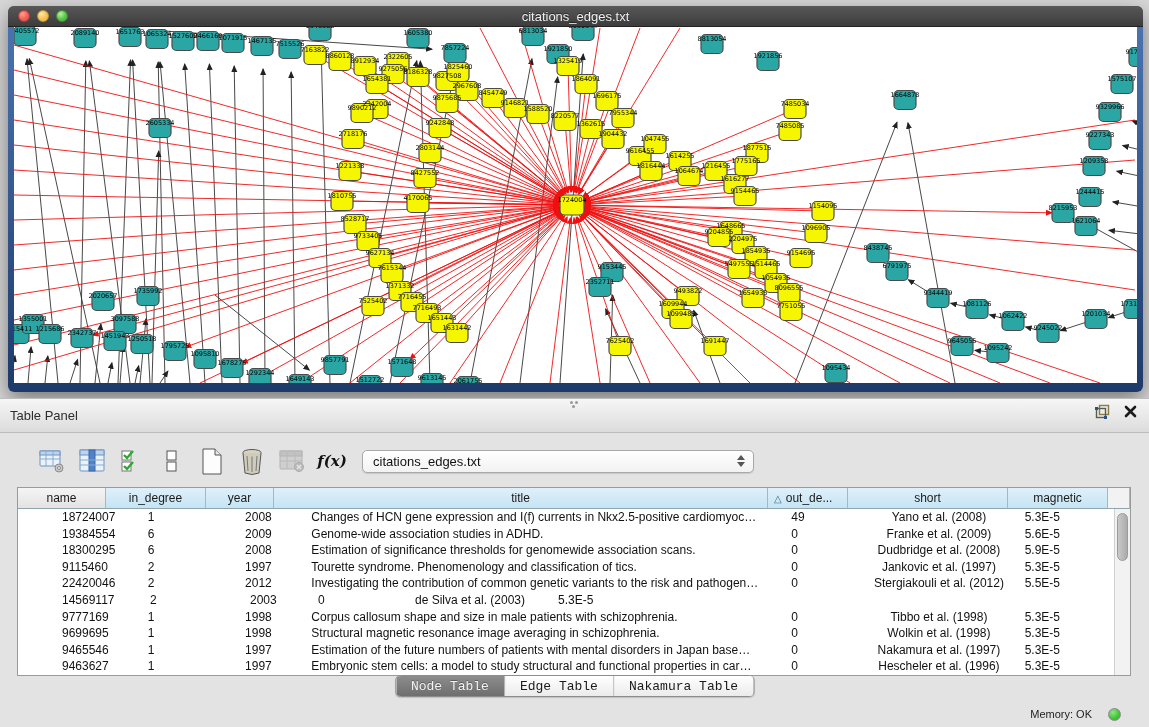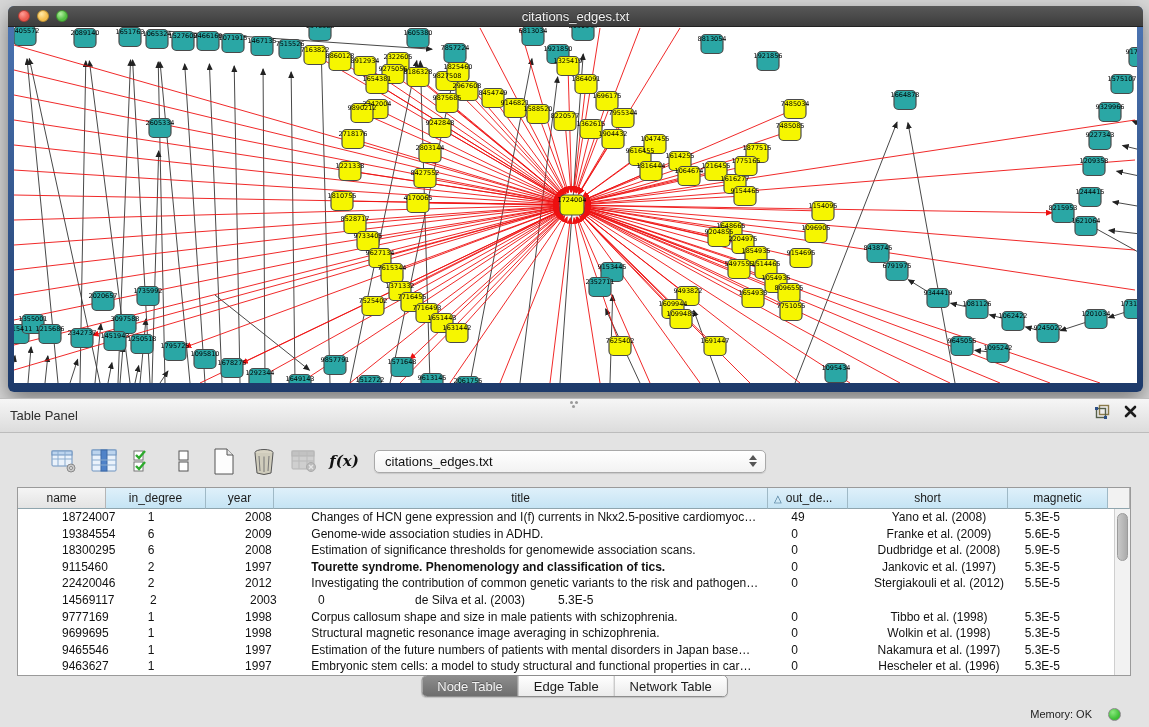--- a/index.html
+++ b/index.html
@@ -28,21 +28,21 @@
     border-top:1px solid #bdbdbd; }
   .panel-header { height:34px; background:linear-gradient(#f6f6f6,#dcdcdc);
     border-bottom:1px solid #bcbcbc; position:relative; display:flex; align-items:center; }
   .panel-title { font-size:13px; color:#2e2e2e; margin-left:10px; }
   .grip { position:absolute; left:50%; top:2px; transform:translateX(-50%); width:10px; height:6px; }
   .grip i { display:block; width:3px; height:3px; background:#9a9a9a; border-radius:50%;
     box-shadow:5px 0 0 #9a9a9a, 2px 4px 0 #9a9a9a; }
   .panel-header-icons { position:absolute; right:12px; top:0; height:28px; display:flex; align-items:center; gap:14px; }
 
   
-  .toolbar { position:absolute; left:12px; top:42px; width:993px; height:40px; display:flex; align-items:center; }
+  .toolbar { position:absolute; left:0; top:42px; width:993px; height:40px; display:flex; align-items:center; }
   .tb-icon { margin-left:12px; width:28px; height:28px; display:flex; align-items:center; justify-content:center; }
   .tb-icon:first-child { margin-left:38px; }
   .fx { font-family:"DejaVu Serif", serif; font-style:italic; font-weight:bold; font-size:15px; color:#111; }
   .dropdown { margin-left:16px; width:392px; height:23px; background:linear-gradient(#ffffff,#f2f2f2);
     border:1px solid #a9a9a9; border-radius:5px; display:flex; align-items:center; position:relative;
     box-shadow:0 1px 1px rgba(0,0,0,.12); }
   .dropdown .val { font-size:13px; color:#111; margin-left:10px; }
   .stepper { position:absolute; right:8px; top:4px; display:flex; flex-direction:column; gap:2px; }
   .stepper b { width:0; height:0; border-left:4px solid transparent; border-right:4px solid transparent; }
   .stepper .up { border-bottom:5px solid #555; }
@@ -63,21 +63,21 @@
   .td.center { text-align:center; padding-left:0; }
   .vscroll { position:absolute; right:0; top:21px; bottom:0; width:16px; background:#f2f2f2; border-left:1px solid #cfcfcf; }
   .vthumb { position:absolute; left:2px; top:4px; width:11px; height:48px; background:linear-gradient(90deg,#c9c9c9,#ababab);
     border:1px solid #9b9b9b; border-radius:6px; }
 
   
   .tabs { position:absolute; left:50%; transform:translateX(-50%); top:276px; height:22px; display:flex;
     border:1px solid #8d8d8d; border-radius:5px; overflow:hidden; background:#fff;
     box-shadow:0 1px 1px rgba(0,0,0,.15); }
   .tab { font-size:13px; padding:0 15px; display:flex; align-items:center;
-    background:linear-gradient(#ffffff,#ebebeb); color:#1a1a1a; border-right:1px solid #a6a6a6; }
+    background:linear-gradient(#ffffff,#ebebeb); color:#1a1a1a; border-right:1px solid #a6a6a6;font-family:Liberation Mono, monospace; }
   .tab:last-child { border-right:none; }
   .tab.sel { background:linear-gradient(#8d8d8d,#6e6e6e); color:#f3f3f3; text-shadow:0 -1px 0 rgba(0,0,0,.3); }
 
   
   .statusbar { position:absolute; left:0; bottom:0; width:1149px; height:26px; display:flex;
     align-items:center; justify-content:flex-end; }
   .mem-label { font-size:11px; color:#222; margin-right:16px; }
   .mem-dot { width:13px; height:13px; border-radius:50%; background:radial-gradient(circle at 35% 30%, #8ae87e, #3dbf35 65%);
     border:1px solid #8a8a8a; margin-right:28px; }
 </style>
@@ -685,21 +685,21 @@
           <div class="td" style="width: 68px;">2008</div>
           <div class="td" style="width: 494px;">Estimation of significance thresholds for genomewide association scans.</div>
           <div class="td" style="width: 80px;">0</div>
           <div class="td center" style="width: 160px;">Dudbridge et al. (2008)</div>
           <div class="td" style="width: 100px;">5.9E-5</div>
         </div>
         <div class="tr">
           <div class="td" style="width: 88px;">9115460</div>
           <div class="td" style="width: 100px;">2</div>
           <div class="td" style="width: 68px;">1997</div>
-          <div class="td" style="width: 494px; font-weight: bold;">Tourette syndrome. Phenomenology and classification of tics.</div>
+          <div class="td" style="width: 494px;">Tourette syndrome. Phenomenology and classification of tics.</div>
           <div class="td" style="width: 80px;">0</div>
           <div class="td center" style="width: 160px;">Jankovic et al. (1997)</div>
           <div class="td" style="width: 100px;">5.3E-5</div>
         </div>
         <div class="tr">
           <div class="td" style="width: 88px;">22420046</div>
           <div class="td" style="width: 100px;">2</div>
           <div class="td" style="width: 68px;">2012</div>
           <div class="td" style="width: 494px;">Investigating the contribution of common genetic variants to the risk and pathogen…</div>
           <div class="td" style="width: 80px;">0</div>
@@ -752,20 +752,20 @@
         </div>
       </div>
     <div class="vscroll">
       <div class="vthumb"></div>
     </div>
   </div>
 
   <div class="tabs" id="tabs">
       <div class="tab sel">Node Table</div>
       <div class="tab">Edge Table</div>
-      <div class="tab">Network Table</div>
+      <div class="tab">Nakamura Table</div>
     </div>
 
   <div class="statusbar">
     <span class="mem-label">Memory: OK</span>
     <span class="mem-dot"></span>
   </div>
 </div>
 
 </body></html>

